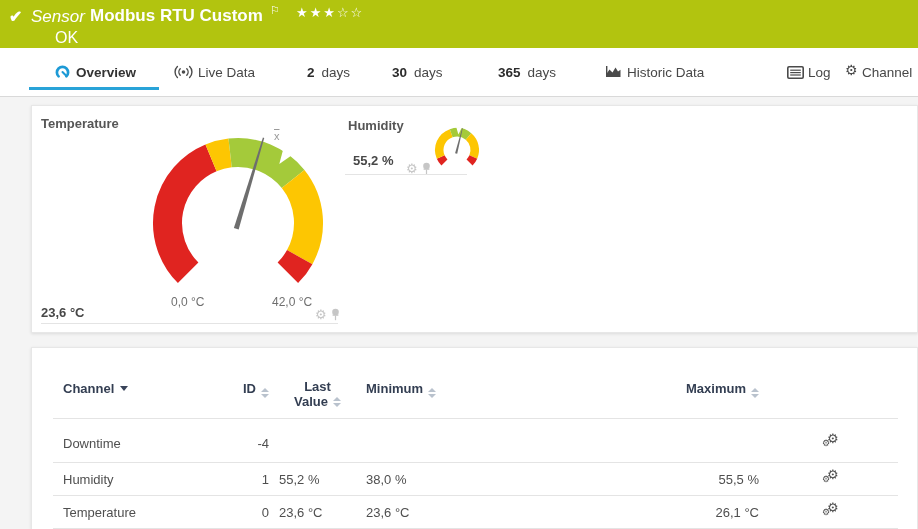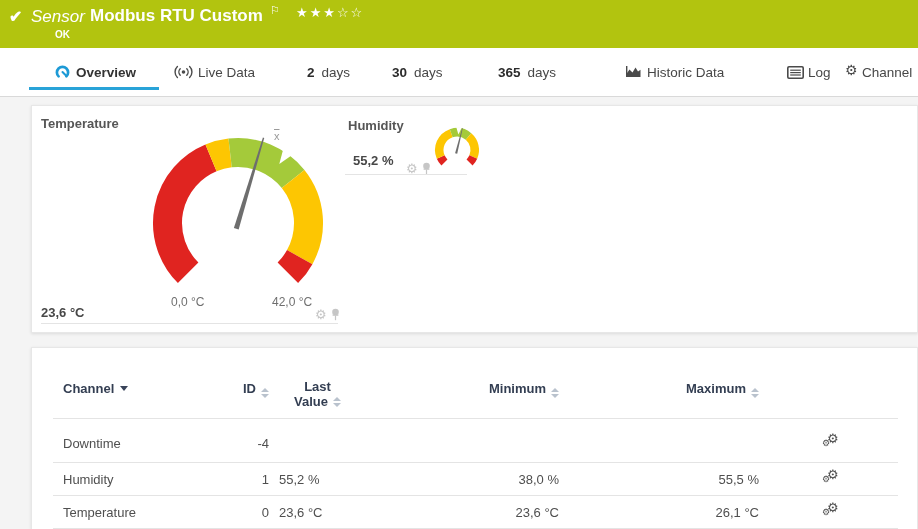--- a/index.html
+++ b/index.html
@@ -6,30 +6,30 @@
   html,body { width:918px; height:529px; overflow:hidden; }
   body { font-family:"Liberation Sans", sans-serif; background:#f4f4f4; position:relative; }
 
   
   .statusbar { position:absolute; left:0; top:0; width:918px; height:48px; background:#b2c40f; color:#fff; }
   .statusbar .check { position:absolute; left:9px; top:7px; font-size:16px; font-weight:bold; }
   .statusbar .objtype { position:absolute; left:31px; top:7px; font-size:17px; font-style:italic; }
   .statusbar .title { position:absolute; left:90px; top:6px; font-size:17px; font-weight:bold; }
   .statusbar .flag { position:absolute; left:270px; top:4px; font-size:11px; }
   .statusbar .stars { position:absolute; left:296px; top:5px; font-size:13px; letter-spacing:2px; }
-  .statusbar .status { position:absolute; left:55px; top:29px; font-size:10px; font-weight:bold; }
+  .statusbar .status { position:absolute; left:55px; top:29px; font-size:16px; font-weight:normal; }
 
   
   .tabbar { position:absolute; left:0; top:48px; width:918px; height:49px; background:#fff; border-bottom:1px solid #d9d9d9; }
   .tab { position:absolute; top:0; height:48px; display:flex; align-items:center; gap:7px; font-size:13.5px; color:#474747; cursor:pointer; }
   .tab .num { font-weight:bold; color:#2b2b2b; }
   .tab.active { color:#333; font-weight:bold; }
   .tab.active .underline { position:absolute; left:-47px; right:-23px; bottom:6px; height:3px; background:#29a3d8; }
   .t-overview { left:76px; } .t-live { left:198px; } .t-2d { left:307px; } .t-30d { left:392px; }
-  .t-365d { left:498px; } .t-historic { left:647px;justify-content:flex-end; } .t-log { left:772px;margin-left:36px; } .t-settings { left:862px; }
+  .t-365d { left:498px; } .t-historic { left:627px;justify-content:flex-end; } .t-log { left:772px;margin-left:36px; } .t-settings { left:862px; }
   .tab .ticon { position:absolute; }
   .t-overview .ticon { left:-22px; top:16px; }
   .t-live .ticon { left:-25px; top:17px; }
   .t-historic .ticon { left:-23px; top:17px; }
   .t-log .ticon { left:-21px; top:18px; }
   .t-settings .ticon { left:-17px; top:14px; font-size:14px; color:#4a4a4a; font-style:normal; }
 
   
   .card { position:absolute; left:31px; width:887px; background:#fff; border:1px solid #e7e7e7; box-shadow:0 1px 3px rgba(0,0,0,.10); }
   .card-gauges { top:105px; height:228px; }
@@ -44,21 +44,21 @@
   .wicons { position:absolute; display:flex; align-items:center; gap:4px; color:#c6c6c6; }
   .wicons .g { font-size:13px; line-height:13px; }
 
   
   .thead { position:absolute; left:21px; top:33px; width:845px; display:flex; border-bottom:1px solid #e4e4e4; padding-bottom:9px; font-size:13px; font-weight:bold; color:#333e52; }
   .trow { position:absolute; left:21px; width:845px; display:flex; align-items:center; height:33px; border-bottom:1px solid #e4e4e4; font-size:13px; color:#4f4f4f; }
   .r0 { top:76px; height:39px; } .r1 { top:115px; } .r2 { top:148px; }
   .c-channel { width:138px; padding-left:10px; text-align:left; }
   .c-id { width:88px; padding-right:10px; text-align:right; }
   .c-last { width:87px; padding-right:10px; text-align:left; }
-  .c-min { width:203px; padding-right:10px; text-align:right; }
+  .c-min { width:203px; padding-right:10px; }
   .c-max { width:200px; padding-right:10px; text-align:right; }
   .c-act { width:108px; padding-left:53px; }
   .h-last { display:flex; flex-direction:column; align-items:center; margin-top:-2px; }
   .h-last .l2 { display:flex; align-items:center; }
 
   .sort { display:inline-flex; flex-direction:column; gap:2px; margin-left:5px; vertical-align:1px; }
   .sort i { width:0; height:0; border-left:4px solid transparent; border-right:4px solid transparent; }
   .sort .up { border-bottom:4px solid #b9c2cd; }
   .sort .dn { border-top:4px solid #b9c2cd; }
   .ddown { display:inline-block; width:0; height:0; border-left:4.5px solid transparent; border-right:4.5px solid transparent; border-top:5px solid #39445a; margin-left:6px; vertical-align:2px; }

